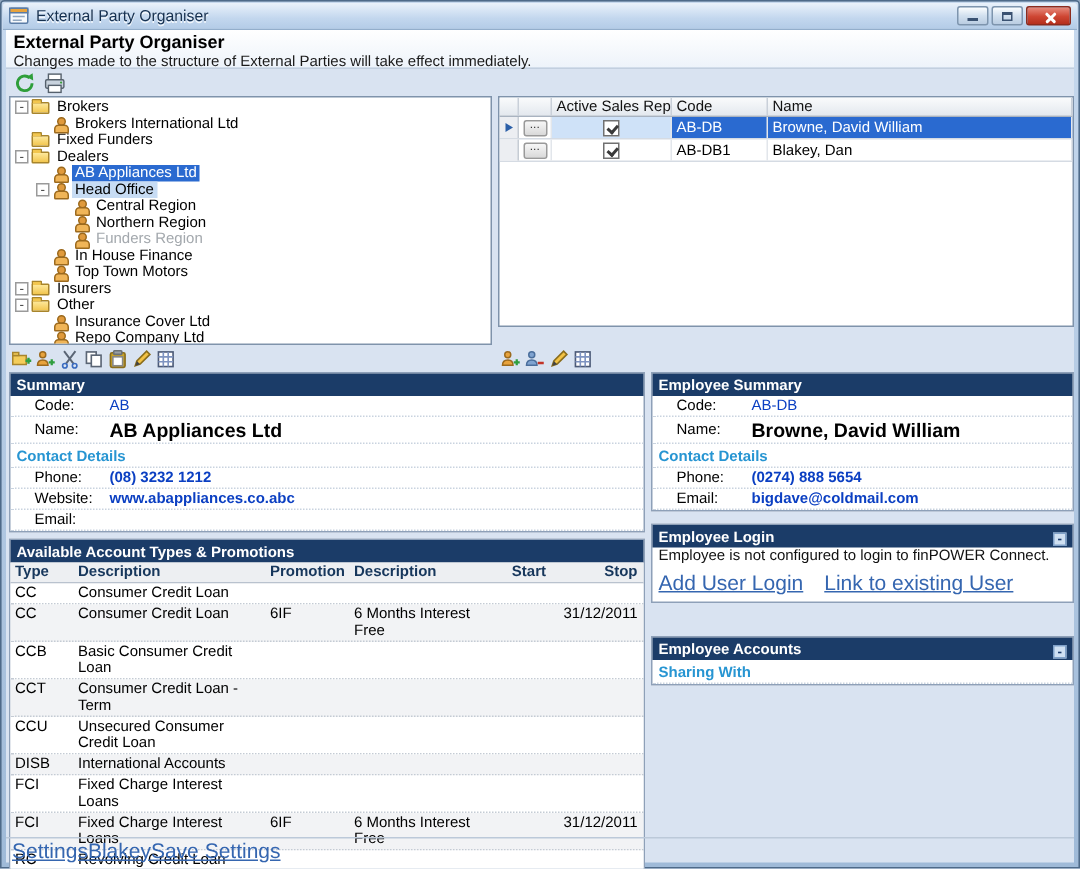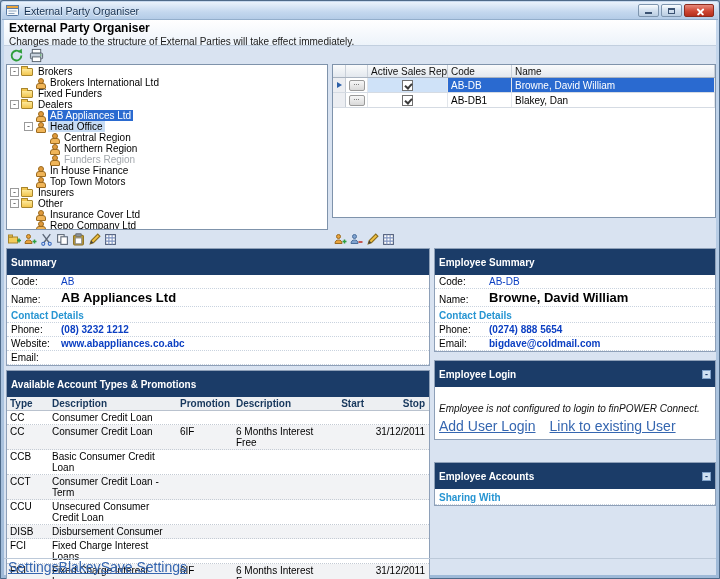--- a/index.html
+++ b/index.html
@@ -87,45 +87,45 @@
   .checked .checkbox::after { content:""; position:absolute; left:2px; top:2px; width:5px; height:3px;
     border-left:2px solid #3A3A3A; border-bottom:2px solid #3A3A3A; transform:rotate(-48deg); }
   .grid-row.selected .g-code, .grid-row.selected .g-name { background:#2A6AD0; color:#fff; }
   .grid-row.selected .g-active { background:#CFE2F8; }
 
   
   .left-col { position:absolute; left:2px; top:228px; width:424px; }
   .right-col { position:absolute; left:430px; top:228px; width:282px; }
   .panel { border:1px solid #8EA0B8; background:#fff; }
   .panel-head { background:#1B3C68; color:#fff; font-weight:bold; font-size:10px;
-    padding:1px 4px; height:26px; display:flex; align-items:center; }
+    padding:1px 4px; height:15px; display:flex; align-items:flex-end; }
   .panel-head .ph-label { flex:1; }
   .collapse { width:9px; height:9px; background:#CFE0F2; border:1px solid #7FA0C8; color:#1A3A6B;
     font-size:9px; line-height:6px; text-align:center; }
   .collapse::before { content:"-"; }
 
-  .frow { display:flex; align-items:flex-end; padding:1px 4px; border-bottom:1px dotted #C9D3DF; min-height:13px; font-size:10px; }
+  .frow { display:flex; align-items:center; padding:1px 16px; border-bottom:1px dotted #C9D3DF; min-height:13px; font-size:10px; }
   .flabel { width:50px; color:#000; flex:none; }
   .fvalue { color:#0B3FC2; font-weight:bold; }
   .fvalue.code-val { font-weight:normal; color:#0B3FC2; }
   .bigname { font-size:13px; font-weight:bold; color:#000; }
   .contact-head { color:#2795D2; font-weight:bold; font-size:10px; padding:3px 4px 1px 4px; border-bottom:1px dotted #C9D3DF; }
 
   .gap4 { height:4px; } .gap8 { height:8px; } .gap22 { height:22px; }
 
   .acct-head { display:flex; background:#EDEFF2; border-bottom:1px solid #B9C2CE;
     font-size:10px; font-weight:bold; color:#17375C; }
   .acct-head > span, .acct-row > span { padding:1px 3px; overflow:hidden; }
   .c-type { width:42px; flex:none; } .c-d1 { width:128px; flex:none; } .c-promo { width:56px; flex:none; }
   .c-d2 { width:92px; flex:none; } .c-start { width:42px; flex:none; text-align:right; }
   .c-stop { flex:1; text-align:right; padding-right:4px !important; }
   .acct-row { display:flex; font-size:10px; border-bottom:1px dotted #C4CBD4; background:#fff; align-items:flex-start; line-height:11px; }
   .acct-body .acct-row:nth-of-type(even) { background:#F2F3F5; }
 
-  .msg { font-size:10px; color:#111; padding:16px 4px 2px 4px;font-style:italic; }
+  .msg { font-size:10px; color:#111; padding:0 4px 2px 4px; }
   .linkrow { display:flex; gap:14px; padding:2px 4px 5px 4px; }
   .link { color:#3566B0; text-decoration:underline; font-size:14px; cursor:pointer; }
 
   .footer { position:absolute; left:0; top:538px; width:100%; height:16px; border-top:1px solid #BCC9D9;
     display:flex; gap:0; align-items:center; padding-left:4px; }
 </style>
 </head>
 <body>
 
 <div class="window">
@@ -490,21 +490,21 @@
               <span class="c-type">CCU</span>
               <span class="c-d1">Unsecured Consumer Credit Loan</span>
               <span class="c-promo"></span>
               <span class="c-d2"></span>
               <span class="c-start"></span>
               <span class="c-stop"></span>
             </div>
 
             <div class="acct-row">
               <span class="c-type">DISB</span>
-              <span class="c-d1">Disbursement Consumer</span>
+              <span class="c-d1">International Accounts</span>
               <span class="c-promo"></span>
               <span class="c-d2"></span>
               <span class="c-start"></span>
               <span class="c-stop"></span>
             </div>
 
             <div class="acct-row">
               <span class="c-type">FCI</span>
               <span class="c-d1">Fixed Charge Interest Loans</span>
               <span class="c-promo"></span>

